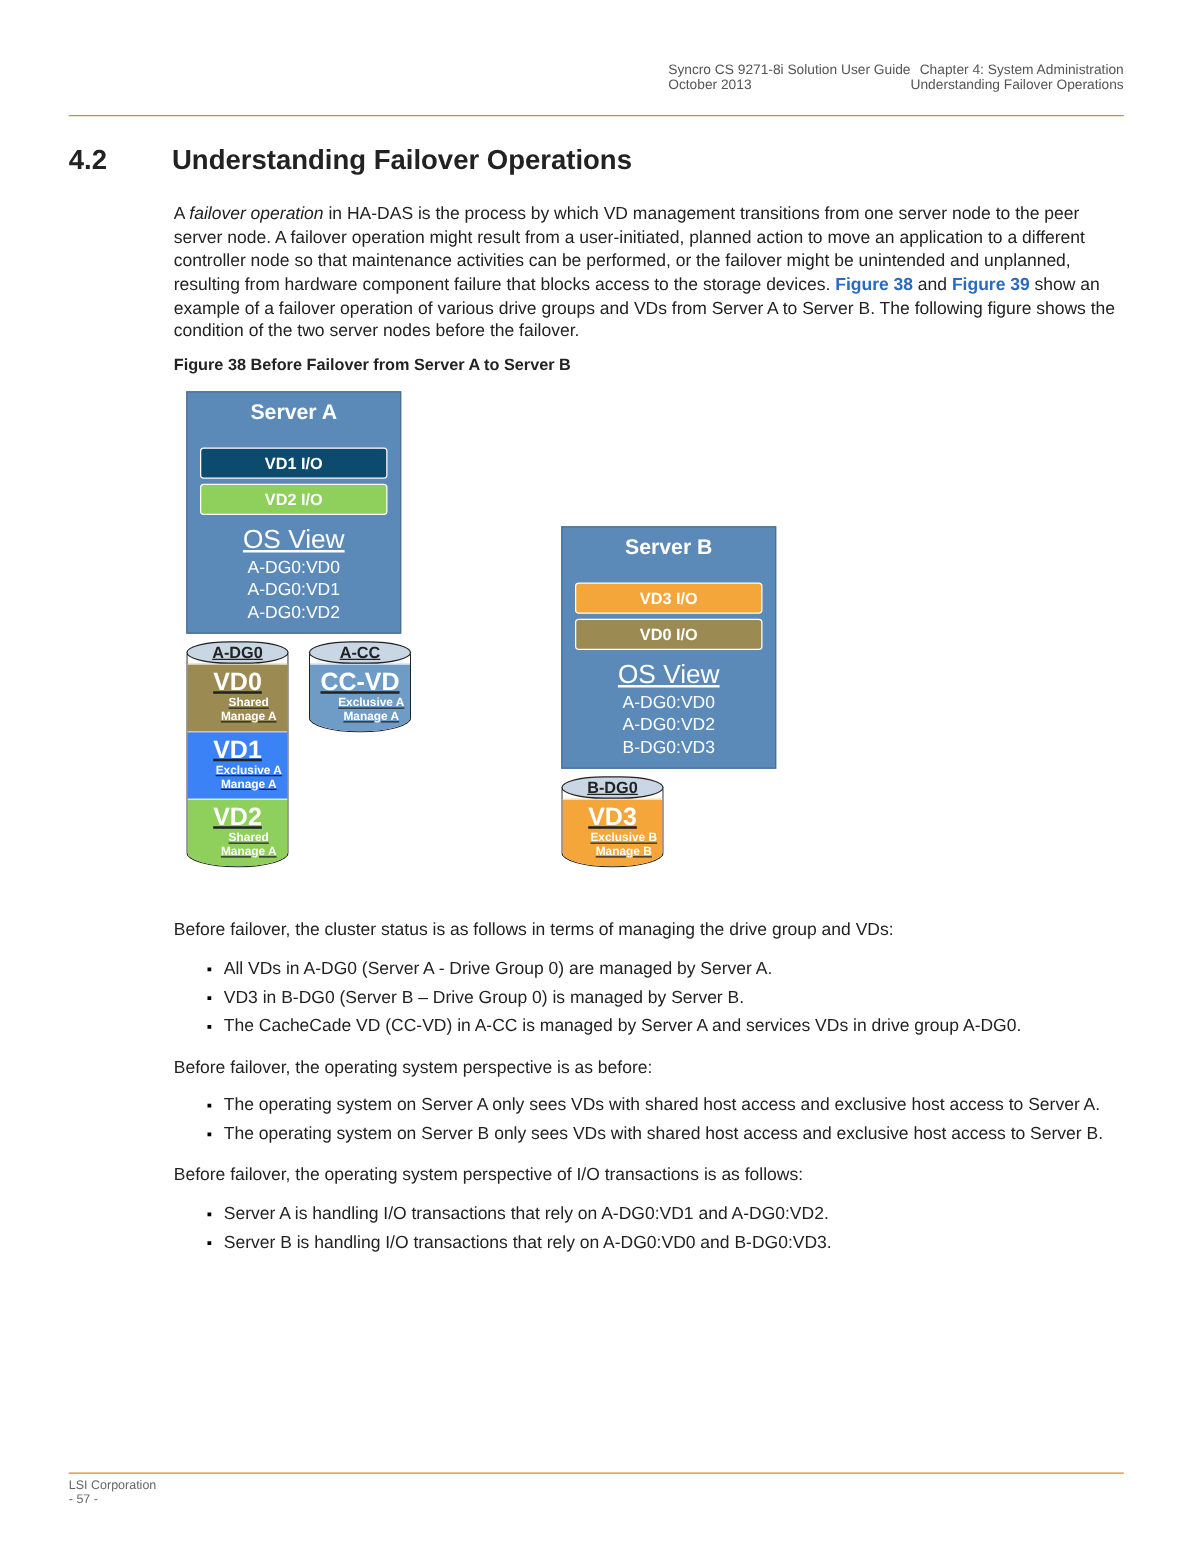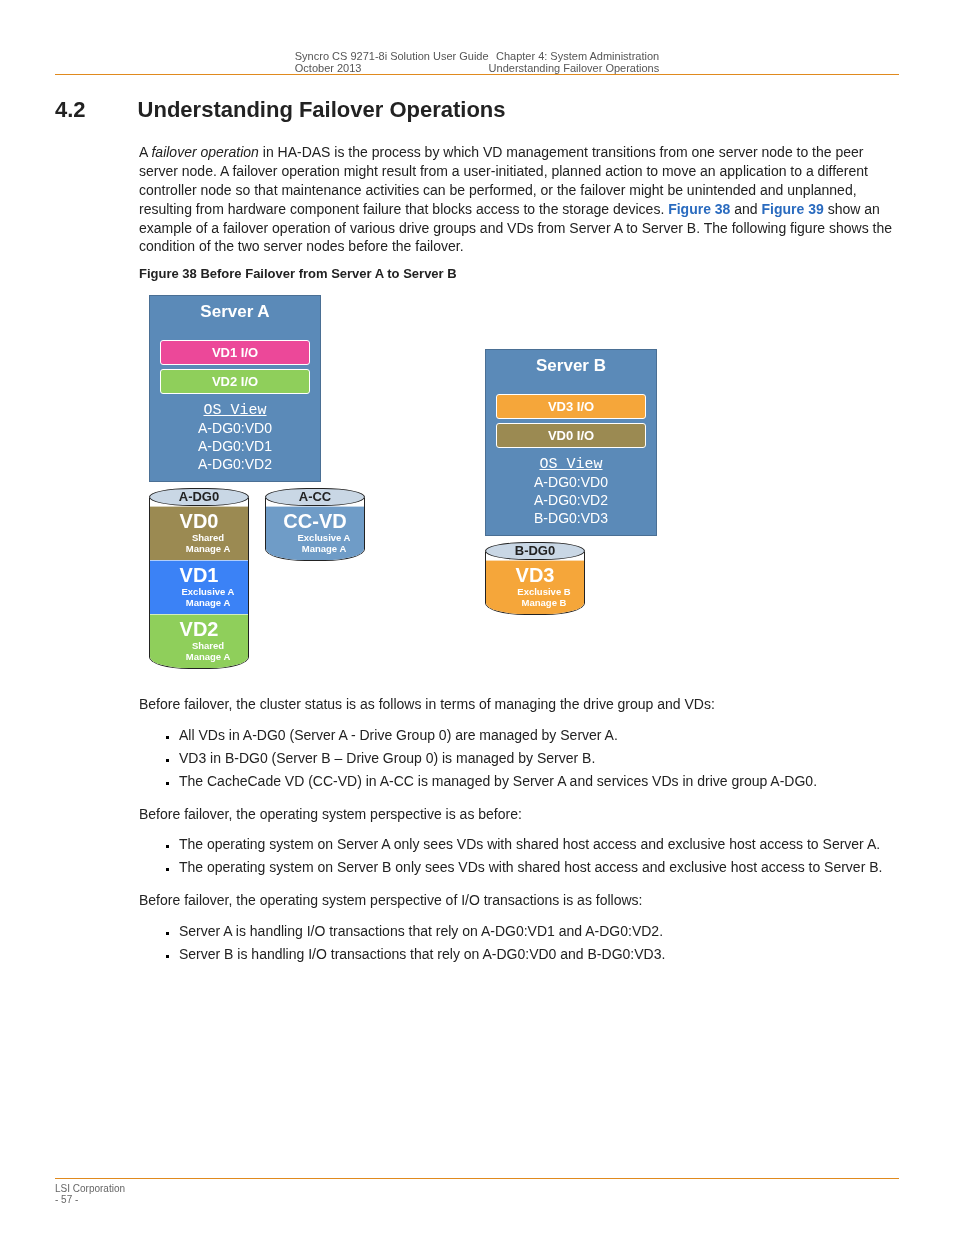--- a/index.html
+++ b/index.html
@@ -13,75 +13,77 @@
   .page {
     padding: 50px 55px 30px 55px;
     box-sizing: border-box;
     position: relative;
     min-height: 1235px;
     display: flex;
     flex-direction: column;
   }
   .hdr {
     display: flex;
-    justify-content: center;
+    justify-content: flex-end;
     font-size: 11px;
     color: #555;
     border-bottom: 1.5px solid #e08a1e;
+    padding-bottom: 18px;
     margin-bottom: 18px;
   }
   .hdr .right { text-align: right; }
   .section-title {
     display: flex;
     gap: 52px;
     font-size: 22px;
     font-weight: bold;
     margin: 4px 0 20px 0;
   }
   .body-col { margin-left: 84px; }
   p { margin: 0 0 10px 0; line-height: 1.35; }
   .ital { font-style: italic; }
   .link { color: #2a6bbf; font-weight: bold; }
   .fig-caption { font-weight: bold; font-size: 13px; margin: 10px 0 14px 0; }
   .fig {
     display: flex;
     gap: 120px;
-    align-items: center;
-    margin-bottom: 26px;
+    align-items: flex-end;
+    margin-bottom: 40px;
     margin-left: 10px;
   }
   .stack { display: flex; flex-direction: column; align-items: flex-start; }
   .server {
     width: 170px;
     background: #5b8ab8;
     border: 1px solid #4a6f94;
     padding: 0 0 8px 0;
     color: #fff;
     text-align: center;
   }
   .server .title { font-weight: bold; font-size: 17px; padding: 6px 0 14px 0; }
   .pill {
     margin: 4px 10px;
     border: 1px solid #fff;
     border-radius: 3px;
     font-size: 13px;
     padding: 4px 0;
     font-weight: 600;
   }
-  .pink  { background: #ec4899; color:#fff; }
+  .pink  { background: #0c4a6e; color:#fff; }
   .green { background: #8fcf5b; color:#fff; }
   .orange{ background: #f5a63a; color:#fff; }
   .olive { background: #9b8a52; color:#fff; }
-  .os-title { text-decoration: underline; font-size: 15px; margin-top: 8px; font-family: Liberation Mono, monospace; }
+  .os-title { text-decoration: underline; font-size: 21px; margin-top: 8px; }
   .os-line { font-size: 14px; padding: 1px 0; }
   .dg-row { display: flex; gap: 16px; margin-top: 6px; }
   .cyl {
-    width: 100px;
+    width: 82px;
     position: relative;
     text-align: center;
+    text-decoration: underline;
   }
   .cyl-top {
     border: 1.5px solid #222;
     border-radius: 50%/60%;
     height: 16px;
     background: #c9d7e5;
     font-weight: bold;
     font-size: 13px;
     line-height: 16px;
     position: relative;

